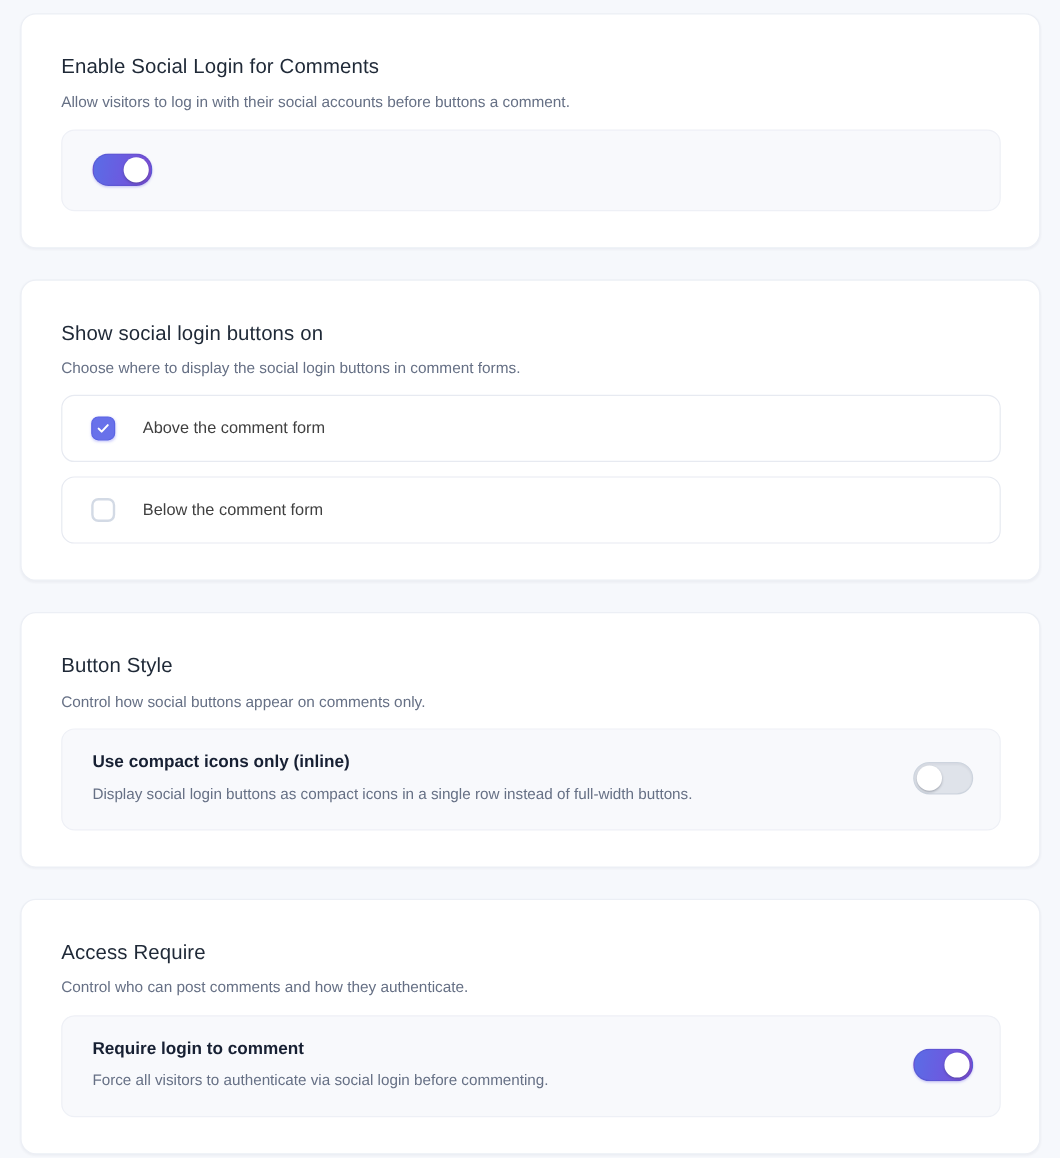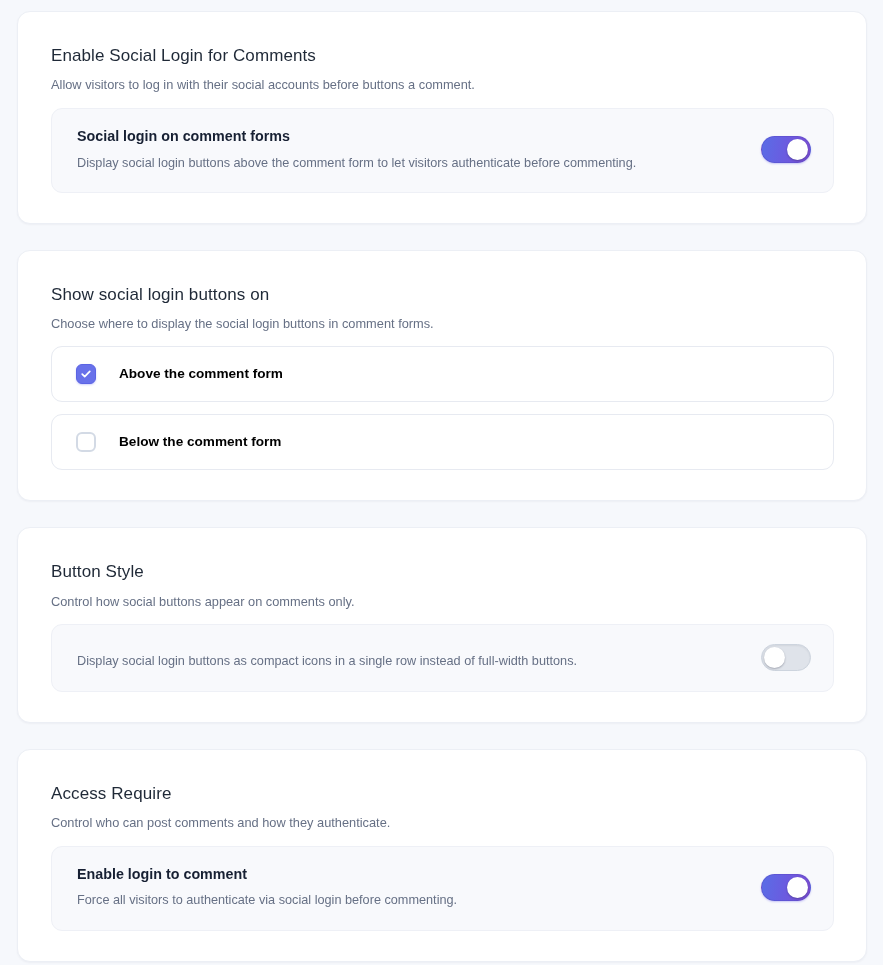--- a/index.html
+++ b/index.html
@@ -156,39 +156,35 @@
 
   .checkbox.unchecked {
     background: #ffffff;
     border: 2px solid #d3dae5;
   }
 
   .checkbox svg { display: block; }
 
   .choice-label {
     font-size: 13.6px;
-    font-weight: 700;
-    color: #000000;
+    font-weight: 400;
+    color: #404040;
     line-height: 1.2;
   }
 </style>
 </head>
 <body>
 
 <div class="page">
 
   <section class="card">
     <h2 class="card-title">Enable Social Login for Comments</h2>
     <p class="card-subtitle">Allow visitors to log in with their social accounts before buttons a comment.</p>
 
     <div class="panel">
-      <div class="panel-text">
-        <div class="panel-label">Social login on comment forms</div>
-        <div class="panel-desc">Display social login buttons above the comment form to let visitors authenticate before commenting.</div>
-      </div>
       <div class="toggle on" role="switch" aria-checked="true">
         <span class="knob"></span>
       </div>
     </div>
   </section>
 
   <section class="card">
     <h2 class="card-title">Show social login buttons on</h2>
     <p class="card-subtitle">Choose where to display the social login buttons in comment forms.</p>
 
@@ -210,35 +206,36 @@
 
     </div>
   </section>
 
   <section class="card">
     <h2 class="card-title">Button Style</h2>
     <p class="card-subtitle">Control how social buttons appear on comments only.</p>
 
     <div class="panel">
       <div class="panel-text">
+        <div class="panel-label">Use compact icons only (inline)</div>
         <div class="panel-desc">Display social login buttons as compact icons in a single row instead of full-width buttons.</div>
       </div>
       <div class="toggle off" role="switch" aria-checked="false">
         <span class="knob"></span>
       </div>
     </div>
   </section>
 
   <section class="card">
     <h2 class="card-title">Access Require</h2>
     <p class="card-subtitle">Control who can post comments and how they authenticate.</p>
 
     <div class="panel">
       <div class="panel-text">
-        <div class="panel-label">Enable login to comment</div>
+        <div class="panel-label">Require login to comment</div>
         <div class="panel-desc">Force all visitors to authenticate via social login before commenting.</div>
       </div>
       <div class="toggle on" role="switch" aria-checked="true">
         <span class="knob"></span>
       </div>
     </div>
   </section>
 
 </div>
 

